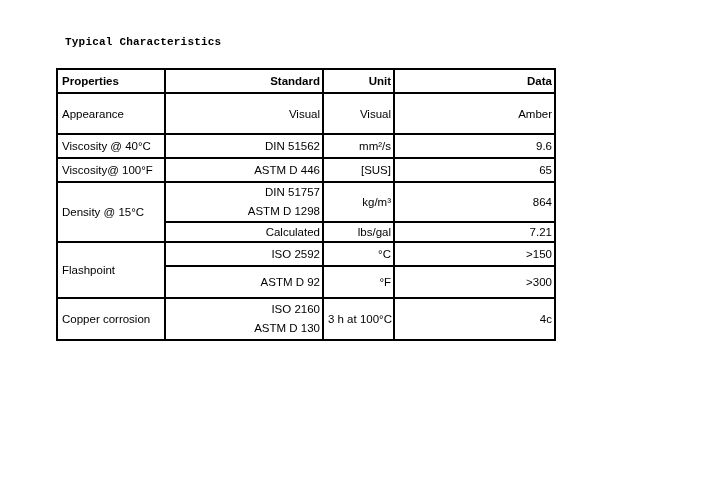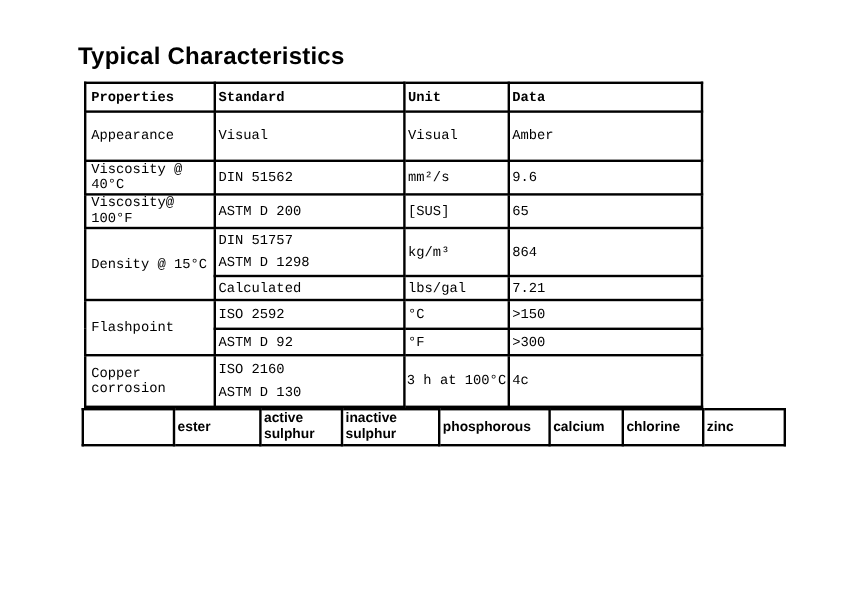--- a/index.html
+++ b/index.html
@@ -5,39 +5,39 @@
   * { margin:0; padding:0; box-sizing:border-box; }
   html,body { background:#ffffff; }
   body {
     width:722px; height:494px;
     position:relative; overflow:hidden;
     font-family:"Liberation Sans", sans-serif;
     color:#000;
   }
   .page-title {
     position:absolute; left:65px; top:36px;
-    font-size:20px; font-weight:bold; letter-spacing:0.2px;
+    font-size:11px; font-weight:bold; letter-spacing:0.2px;font-family:Liberation Mono, monospace;
   }
   table {
     position:absolute;
     border-collapse:collapse; table-layout:fixed;
     background:#fff;
   }
   td, th {
     border:2px solid #000;
     font-size:11.5px; font-weight:normal;
-    text-align:left; vertical-align:middle;
+    text-align:right; vertical-align:middle;
     padding:0 2px;
     overflow:hidden;
   }
   th { font-weight:bold; }
   .al { text-align:left; padding-left:4px; }
   .nw { white-space:nowrap; padding:14px 1px; }
   .two-line div { line-height:19px; }
-  #char-table  { left:70px; top:68px;font-family:Liberation Mono, monospace; }
+  #char-table  { left:56px; top:68px; }
   #add-table   { left:68px; top:340px; }
   #add-table th { line-height:13px; }
 </style>
 </head>
 <body>
 
 <div class="page-title">Typical Characteristics</div>
 
 <table id="char-table">
   <colgroup>
@@ -63,21 +63,21 @@
 
   <tr style="height:24px">
     <td class="al">Viscosity @ 40°C</td>
     <td>DIN 51562</td>
     <td>mm²/s</td>
     <td>9.6</td>
   </tr>
 
   <tr style="height:24px">
     <td class="al">Viscosity@ 100°F</td>
-    <td>ASTM D 200</td>
+    <td>ASTM D 446</td>
     <td>[SUS]</td>
     <td>65</td>
   </tr>
 
   <tr style="height:40px">
     <td class="al" rowspan="2">Density @ 15°C</td>
     <td class="two-line">
       <div>DIN 51757</div>
       <div>ASTM D 1298</div>
     </td>
@@ -89,21 +89,21 @@
     <td>lbs/gal</td>
     <td>7.21</td>
   </tr>
 
   <tr style="height:24px">
     <td class="al" rowspan="2">Flashpoint</td>
     <td>ISO 2592</td>
     <td>°C</td>
     <td>&gt;150</td>
   </tr>
-  <tr style="height:22px">
+  <tr style="height:32px">
     <td>ASTM D 92</td>
     <td>°F</td>
     <td>&gt;300</td>
   </tr>
 
   <tr style="height:38px">
     <td class="al">Copper corrosion</td>
     <td class="two-line">
       <div>ISO 2160</div>
       <div>ASTM D 130</div>
@@ -119,24 +119,14 @@
     <col style="width:76px">
       <col style="width:72px">
       <col style="width:68px">
       <col style="width:81px">
     <col style="width:92px">
       <col style="width:61px">
       <col style="width:67px">
       <col style="width:68px">
   </colgroup>
   <tbody>
-      <tr style="height:30px">
-    <th></th>
-    <th>ester</th>
-    <th>active sulphur</th>
-    <th>inactive sulphur</th>
-    <th>phosphorous</th>
-    <th>calcium</th>
-    <th>chlorine</th>
-    <th>zinc</th>
-  </tr>
 </tbody>
   </table>
 
 </body></html>

